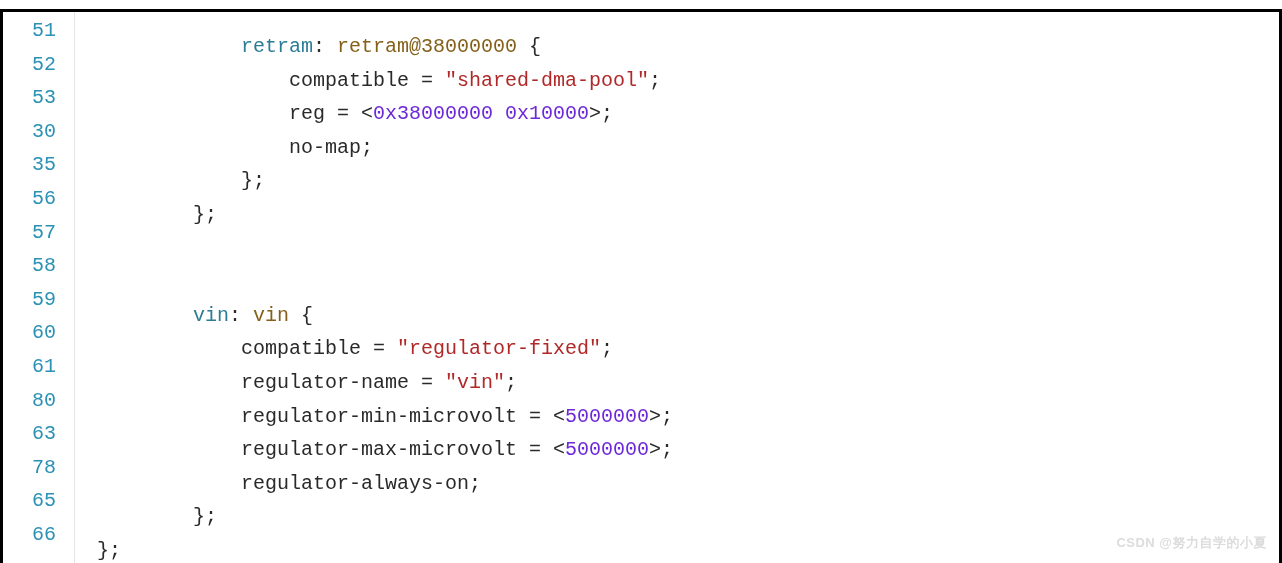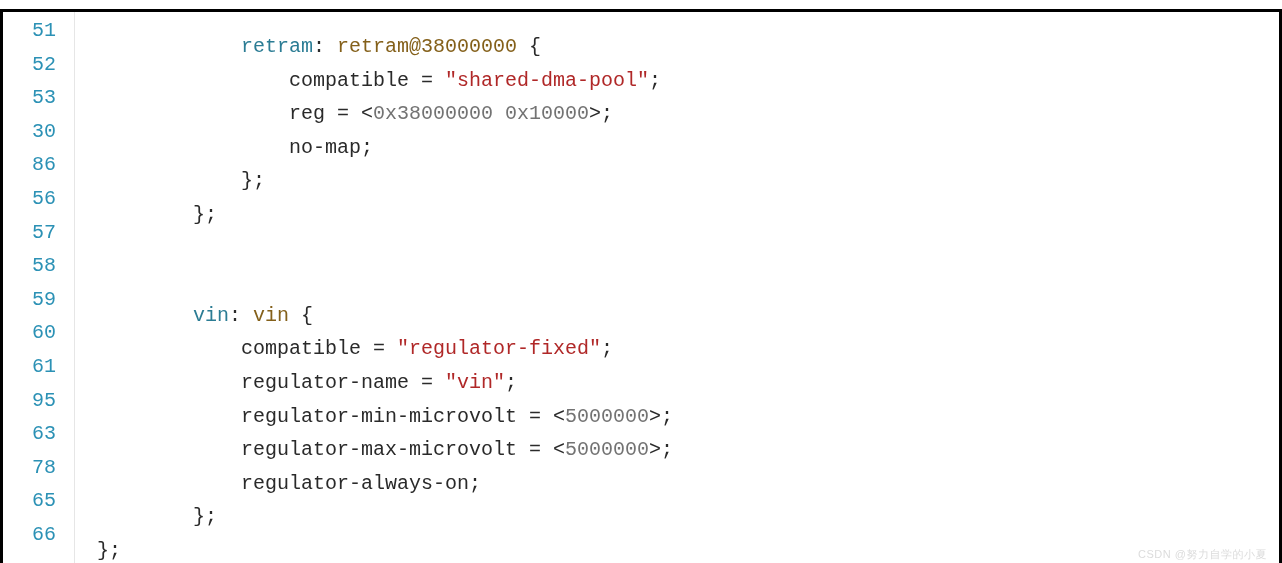--- a/index.html
+++ b/index.html
@@ -39,50 +39,51 @@
     padding-top: 18px;
     white-space: pre;
     color: #2a2a2a;
   }
   .code > div {
     height: 33.6px;
   }
   .tok-label   { color: #2b7c94; }
   .tok-ident   { color: #84601a; }
   .tok-string  { color: #b02828; }
-  .tok-number  { color: #737373; }
+  .tok-number  { color: #6d28d9; }
   .tok-punct   { color: #2a2a2a; }
   .watermark {
     position: absolute;
     right: 12px;
-    bottom: 6px;
+    bottom: 15px;
     font-family: sans-serif;
-    font-size: 11px;
+    font-size: 13px;
     color: #dcdcdc;
     letter-spacing: 0.5px;
+    font-weight: bold;
   }
 </style>
 </head>
 <body>
 
 <div class="frame">
   <div class="code-block">
     <div class="gutter" id="gutter">
         <div>51</div>
         <div>52</div>
         <div>53</div>
         <div>30</div>
-        <div>86</div>
+        <div>35</div>
         <div>56</div>
         <div>57</div>
         <div>58</div>
         <div>59</div>
         <div>60</div>
         <div>61</div>
-        <div>95</div>
+        <div>80</div>
         <div>63</div>
         <div>78</div>
         <div>65</div>
         <div>66</div>
       </div>
     <div class="code" id="code"><div><span>            </span><span class="tok-label">retram</span><span class="tok-punct">: </span><span class="tok-ident">retram@38000000</span><span class="tok-punct"> {</span></div><div><span>                </span><span class="tok-punct">compatible = </span><span class="tok-string">"shared-dma-pool"</span><span class="tok-punct">;</span></div><div><span>                </span><span class="tok-punct">reg = &lt;</span><span class="tok-number">0x38000000</span><span class="tok-punct"> </span><span class="tok-number">0x10000</span><span class="tok-punct">&gt;;</span></div><div><span>                </span><span class="tok-punct">no-map;</span></div><div><span>            </span><span class="tok-punct">};</span></div><div><span>        </span><span class="tok-punct">};</span></div><div><span></span></div><div><span></span></div><div><span>        </span><span class="tok-label">vin</span><span class="tok-punct">: </span><span class="tok-ident">vin </span><span class="tok-punct">{</span></div><div><span>            </span><span class="tok-punct">compatible = </span><span class="tok-string">"regulator-fixed"</span><span class="tok-punct">;</span></div><div><span>            </span><span class="tok-punct">regulator-name = </span><span class="tok-string">"vin"</span><span class="tok-punct">;</span></div><div><span>            </span><span class="tok-punct">regulator-min-microvolt = &lt;</span><span class="tok-number">5000000</span><span class="tok-punct">&gt;;</span></div><div><span>            </span><span class="tok-punct">regulator-max-microvolt = &lt;</span><span class="tok-number">5000000</span><span class="tok-punct">&gt;;</span></div><div><span>            </span><span class="tok-punct">regulator-always-on;</span></div><div><span>        </span><span class="tok-punct">};</span></div><div><span></span><span class="tok-punct">};</span></div></div>
   </div>
   <div class="watermark">CSDN @努力自学的小夏</div>
 </div>
 

